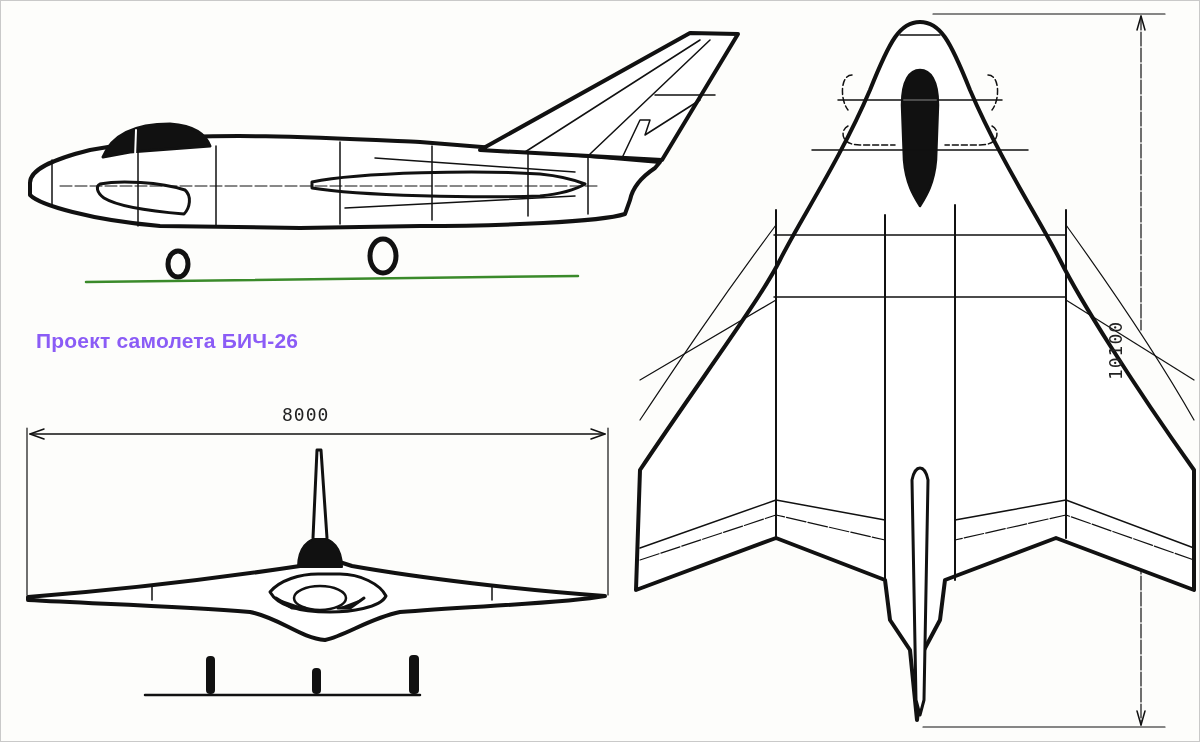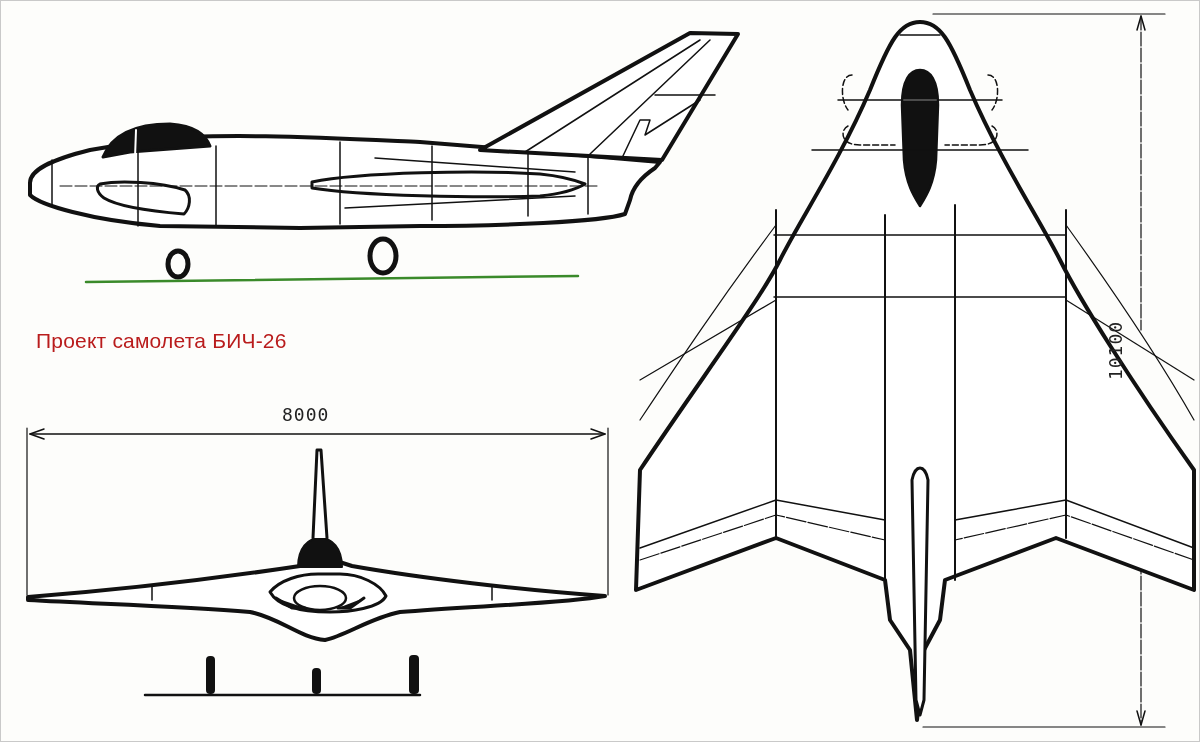--- a/index.html
+++ b/index.html
@@ -1,22 +1,22 @@
 <!DOCTYPE html>
 <html><head>
 <meta charset="utf-8">
 <style>
   html, body { margin: 0; padding: 0; }
   body { width: 1200px; height: 742px; background: #fdfdfb; position: relative; overflow: hidden; }
   .frame { position: absolute; left: 0; top: 0; width: 1198px; height: 740px; border: 1px solid #c9c9c9; }
   svg { position: absolute; left: 0; top: 0; }
   .caption {
     position: absolute; left: 36px; top: 329px;
-    font-family: "Liberation Sans", sans-serif; font-weight: normal; font-size: 21px;
-    color: #b91c1c; letter-spacing: 0.2px;
+    font-family: "Liberation Sans", sans-serif; font-weight: bold; font-size: 21px;
+    color: #8b5cf6; letter-spacing: 0.2px;
   }
   .dim {
     position: absolute; font-family: "DejaVu Sans Mono", monospace; font-size: 18px; color: #222;
   }
   .dim-span { left: 282px; top: 404px; letter-spacing: 1px; text-align: right; }
   .dim-length { left: 1086px; top: 340px; transform: rotate(-90deg); transform-origin: center; letter-spacing: 1px; }
 </style>
 </head>
 <body>
 

